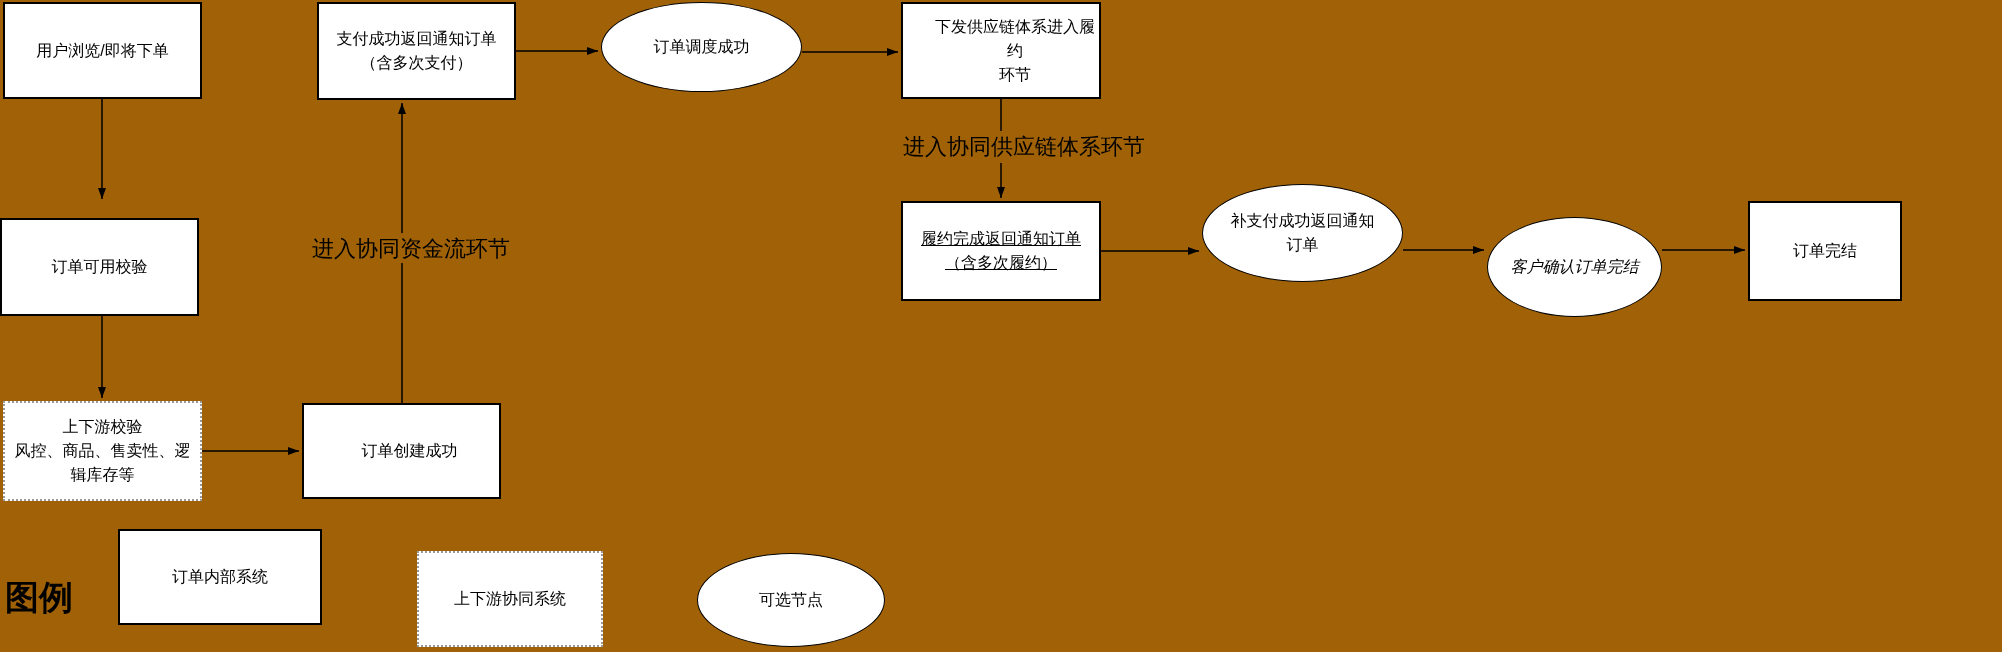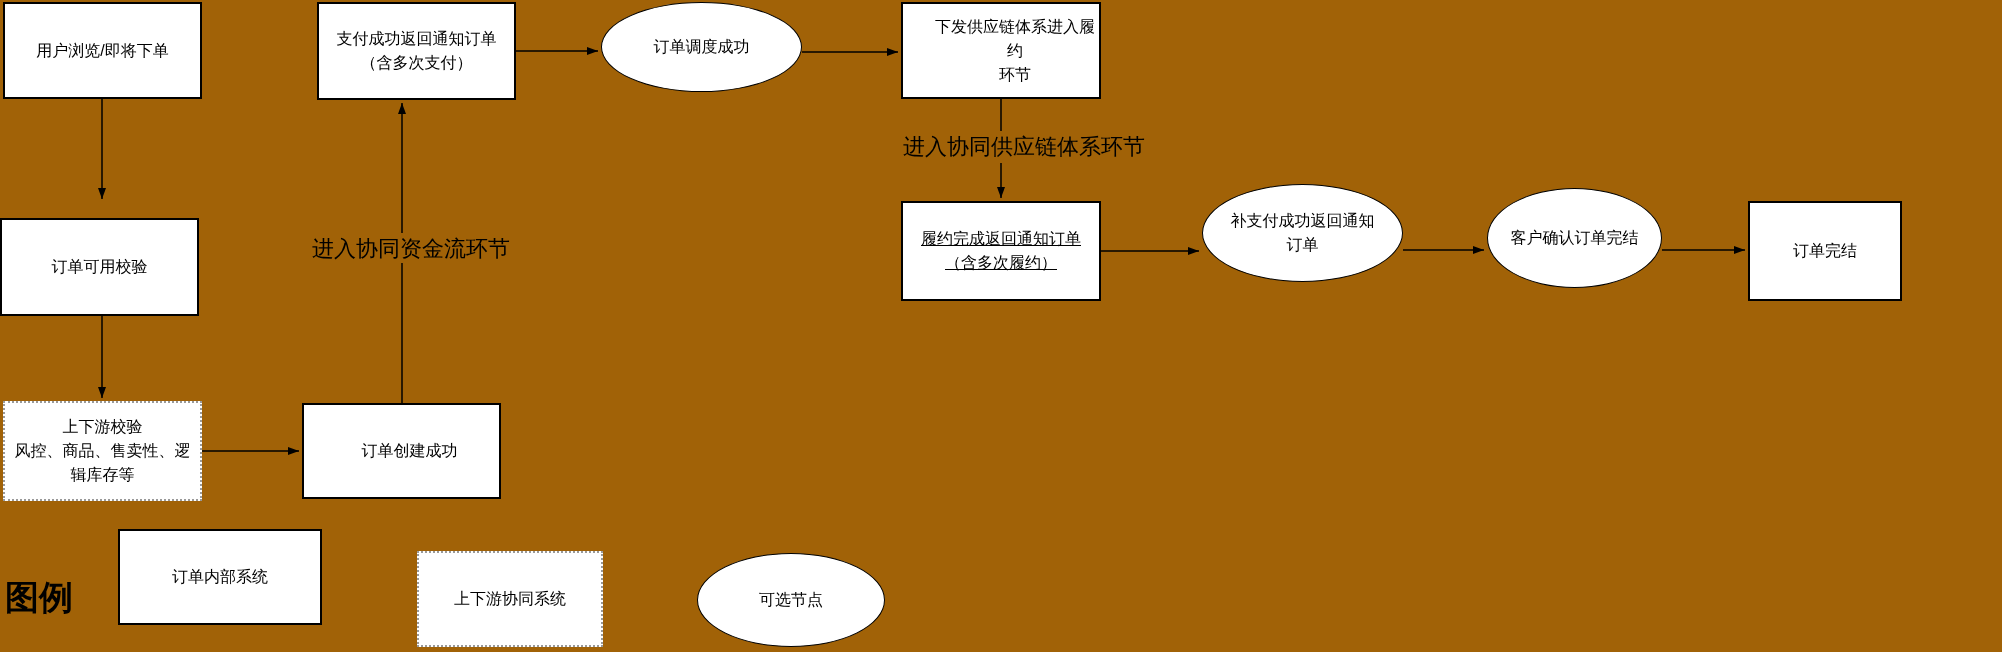--- a/index.html
+++ b/index.html
@@ -128,21 +128,21 @@
     </div>
   </div>
 
   <div class="node ellipse" style="left:1202px; top:184px; width:201px; height:98px;">
     <div>
       <span class="ln">补支付成功返回通知</span>
       <span class="ln">订单</span>
     </div>
   </div>
 
-  <div class="node ellipse" style="left:1487px; top:188px; width:175px; height:100px;">
+  <div class="node ellipse" style="left:1487px; top:217px; width:175px; height:100px;font-style:italic;">
     <div>客户确认订单完结</div>
   </div>
 
   <div class="node rect-solid" style="left:1748px; top:201px; width:154px; height:100px;">
     <div>订单完结</div>
   </div>
 
   <div class="edge-label" style="left:312px; top:240px; width:180px;">进入协同资金流环节</div>
 
   <div class="edge-label" style="left:903px; top:138px; width:200px;">进入协同供应链体系环节</div>

